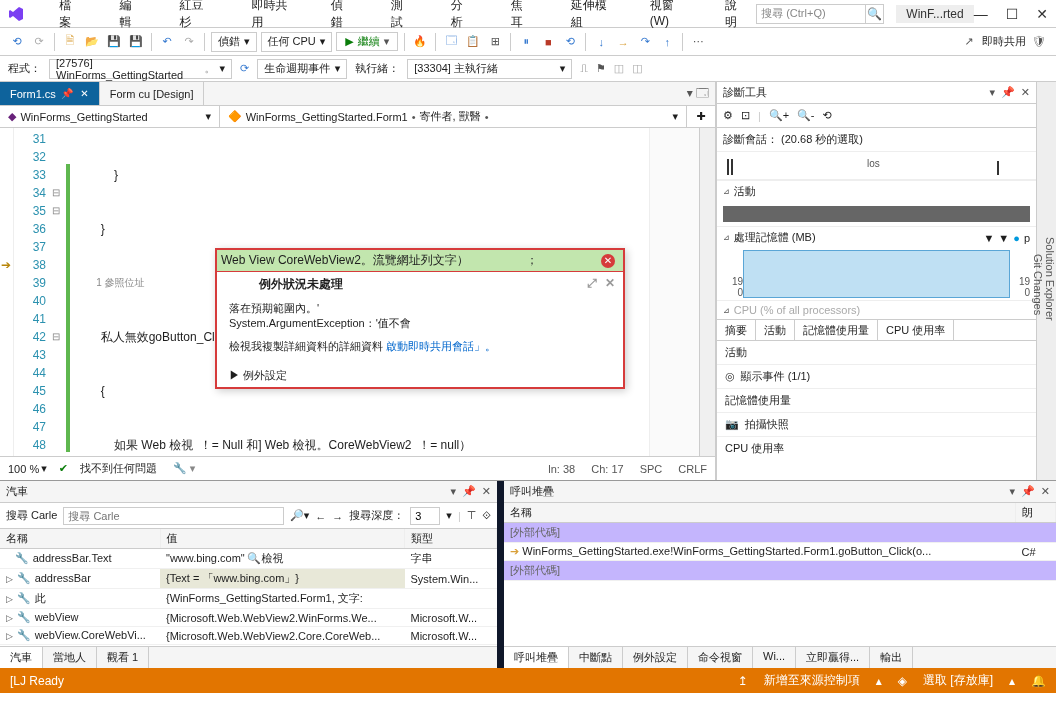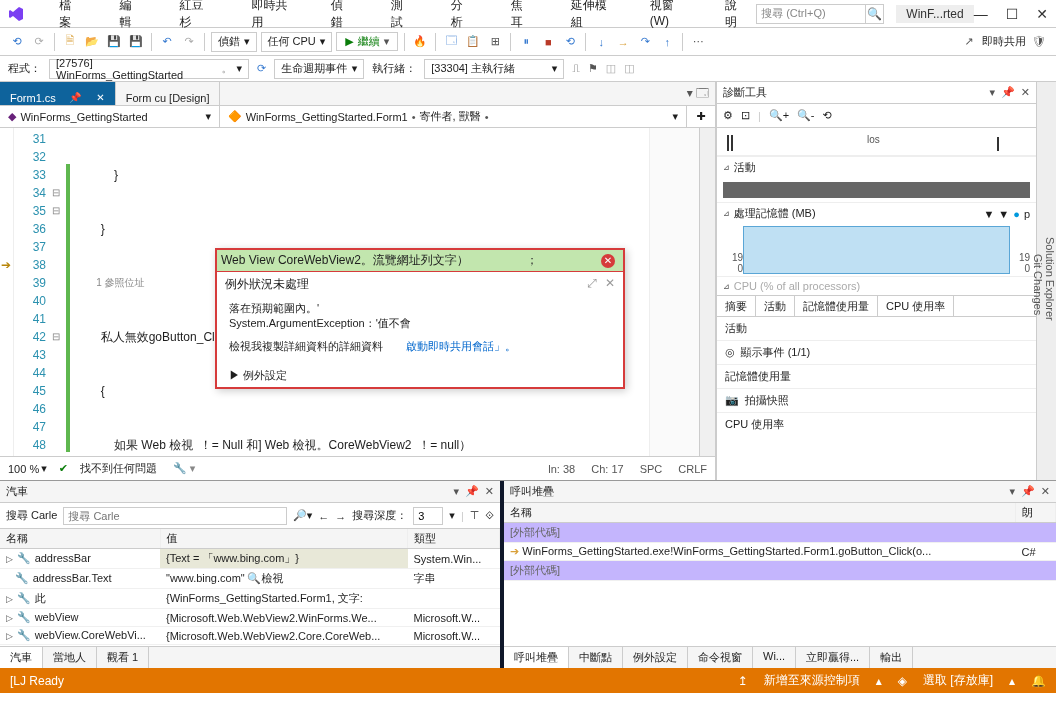--- a/index.html
+++ b/index.html
@@ -21,21 +21,21 @@
 .toolbar .continue-btn { color:#0a7d0a; display:flex;align-items:center; gap:4px; border:1px solid #ccc; padding:1px 8px;}
 
 .toolbar2 { height: 26px; display: flex; align-items: center; padding: 0 8px; gap: 8px; border-bottom: 1px solid #ccc; font-size: 11px; }
 .toolbar2 .dropdown { border:1px solid #ccc; padding:1px 6px; height:20px; display:flex;align-items:center; gap:4px; font-size:11px;}
 
 .main-area { display: flex; height: 398px; }
 .editor-pane { flex: 1; display: flex; flex-direction: column; border-right: 1px solid #ccc; position:relative; }
 .right-tools { width: 20px; background:#eee; border-left:1px solid #ccc; writing-mode: vertical-rl; text-align:center; padding-top:8px; font-size:11px; color:#555;}
 
 .doc-tabs { height: 24px; display: flex; border-bottom: 1px solid #ccc; background:#f5f5f5;}
-.doc-tab { padding: 10px 10px; border-right:1px solid #ccc; display:flex;align-items:flex-start; gap:14px; font-size:11px;}
+.doc-tab { padding: 2px 10px; border-right:1px solid #ccc; display:flex;align-items:center; gap:6px; font-size:11px;}
 .doc-tab.active { background: #0e639c; color:#fff; }
 .doc-tab .close { font-size:10px; }
 .doc-tab .pin { font-size:10px; }
 
 .breadcrumb-bar { height: 22px; display:flex; border-bottom:1px solid #ccc; font-size:11px;}
 .breadcrumb-bar .bc-item { padding:2px 8px; border-right:1px solid #ccc; display:flex;align-items:center;gap:4px;}
 .breadcrumb-bar .bc-item2 { padding:2px 8px; display:flex;align-items:center;gap:4px;}
 .bc-icon { color:#c7902a; }
 
 .code-area { flex:1; display:flex; overflow:hidden; position:relative;}
@@ -44,24 +44,24 @@
 .fold-gutter { width:14px; background:#fff; font-family:Consolas,monospace; font-size:10px; line-height:18px; color:#888;padding-top:2px;}
 .change-bar {width:4px; background:#fff;}
 .change-bar .green{background:#5fb74f;height:18px;}
 .code-text { flex:1; font-family:Consolas,monospace; font-size:12px; line-height:18px; padding-left:4px; white-space:pre; padding-top:2px;}
 .minimap { width:50px; border-left:1px solid #eee; background:#fafafa; font-size:3px; line-height:4px; color:#999; padding:2px;}
 .scroll-v { width:16px; background:#f0f0f0; border-left:1px solid #ccc;}
 
 .exception-popup { position:absolute; left:215px; top:172px; width:410px; background:#fff; border:2px solid #d63b3b; box-shadow:2px 2px 8px rgba(0,0,0,0.2); z-index:10; font-size:12px;}
 .exception-popup .code-line-hl { background:#c2e6ae; padding:2px 4px; border-bottom:1px solid #d63b3b; display:flex; align-items:center;}
 .exception-popup .code-line-hl .err-ico{ margin-left:auto; margin-right:4px; color:#fff; background:#d63b3b; border-radius:50%; width:14px;height:14px; display:flex;align-items:center;justify-content:center; font-size:10px;}
-.exception-popup .hdr { display:flex; padding:4px 8px; font-weight:normal; font-size:12px;}
+.exception-popup .hdr { display:flex; padding:4px 8px; font-weight:bold; font-size:12px;margin-left:34px;}
 .exception-popup .hdr .ico {color:#999; margin-left:auto; font-size:12px;}
 .exception-popup .body { padding:4px 12px 10px 12px; font-size:11px;}
-.exception-popup .body .link{ color:#0066cc;margin-left:20px; }
+.exception-popup .body .link{ color:#0066cc; }
 .exception-popup .expand {padding:4px 12px; font-size:11px;}
 
 .editor-status { height:24px; border-top:1px solid #ccc; display:flex; align-items:center; padding:0 8px; gap:12px; font-size:11px;}
 .editor-status .zoom { display:flex;align-items:center; gap:2px;}
 .editor-status .status-ok { color:#0a7d0a;}
 .editor-status .right-stats { margin-left:auto; display:flex; gap:16px; color:#555;}
 
 .diag-panel { width: 320px; border-left:1px solid #ccc; display:flex; flex-direction:column; font-size:11px;}
 .diag-panel .hdr { height:22px; border-bottom:1px solid #ccc; display:flex; align-items:center; padding:0 6px;}
 .diag-panel .hdr .title{}
@@ -75,21 +75,21 @@
 .diag-activity-bar { margin:4px 6px; height:16px; background:#666; position:relative;}
 .diag-mem-chart { margin:2px 6px; height:48px; display:flex; align-items:flex-end;}
 .diag-mem-chart .area{ flex:1; height:100%; background:linear-gradient(#bfe0f3,#bfe0f3); border:1px solid #5aa6d6; position:relative;}
 .diag-mem-chart .ylabel{ width:20px; font-size:10px; color:#555; display:flex; flex-direction:column; justify-content:space-between; align-items:flex-end; padding-left:4px;}
 .diag-tabs { height:22px; border-top:1px solid #ccc; border-bottom:1px solid #ccc; display:flex; font-size:11px;}
 .diag-tabs .t{ padding:3px 8px; border-right:1px solid #ccc;}
 .diag-sub { padding:4px 8px; border-bottom:1px solid #eee; font-size:11px; display:flex;align-items:center;gap:6px;}
 .diag-cpu{ padding:4px 8px; font-size:11px;}
 
 .bottom-panels { height: 188px; display:flex; border-top:1px solid #999;}
-.bottom-left { flex:0 0 504px; border-right:4px solid #0f172a; display:flex; flex-direction:column; font-size:11px;}
+.bottom-left { flex:0 0 504px; border-right:7px solid #0f172a; display:flex; flex-direction:column; font-size:11px;}
 .bottom-right { flex:1; display:flex; flex-direction:column; font-size:11px;}
 
 .panel-hdr { height:22px; border-bottom:1px solid #ccc; display:flex;align-items:center; padding:0 6px; background:#f5f5f5;}
 .panel-hdr .ttl{}
 .panel-hdr .icons{margin-left:auto; display:flex; gap:6px; color:#555;}
 
 .auto-search { height:26px; display:flex; align-items:center; gap:6px; padding:0 6px; border-bottom:1px solid #ccc;}
 .auto-search input { height:18px; border:1px solid #ccc; padding:0 4px; font-size:11px;}
 .auto-search .search-lbl{}
 
@@ -192,32 +192,32 @@
   <span class="sep"></span>
   <span class="icon">⋯</span>
   <span style="margin-left:auto"></span>
   <span class="icon" style="color:#555">↗</span>
   <span>即時共用</span>
   <span class="icon" style="color:#555">🛡</span>
 </div>
 
 <div class="toolbar2">
   <span>程式：</span>
-  <div class="dropdown" style="width:200px">
+  <div class="dropdown" style="width:183px">
       <span>[27576] WinForms_GettingStarted</span>
       <span style="color:#999; margin-left:2px">。</span>
       <span style="margin-left:auto">▾</span>
     </div>
   <span class="icon" style="color:#3478cf">⟳</span>
   <div class="dropdown" style="width:90px">
       <span>生命週期事件</span>
       <span style="margin-left:auto">▾</span>
     </div>
   <span>執行緒：</span>
-  <div class="dropdown" style="width:140px">
+  <div class="dropdown" style="width:165px">
       <span>[33304] 主執行緒</span>
       <span style="margin-left:auto">▾</span>
     </div>
   <span class="icon" style="color:#555">⎍</span>
   <span class="icon" style="color:#555">⚑</span>
   <span class="icon" style="color:#aaa">◫</span>
   <span class="icon" style="color:#aaa">◫</span>
 </div>
 
 <div class="main-area">
@@ -369,20 +369,23 @@
         </div>
     </div>
     <div class="diag-toolbar">
       <span>⚙</span>
       <span>⊡</span>
       <span style="color:#ccc">|</span>
       <span>🔍+</span>
       <span>🔍-</span>
       <span>⟲</span>
     </div>
+    <div class="diag-session">
+      <span>診斷會話：</span> <span>(20.68 秒的選取)</span>
+    </div>
     <div class="diag-chart">
       <div class="bar" style="left:10px;height:16px"></div>
       <div class="bar" style="left:14px;height:16px"></div>
       <span style="position:absolute;left:150px;top:6px;font-size:10px;color:#555">los</span>
       <div class="bar" style="left:280px;height:14px"></div>
     </div>
     <div class="diag-sect-hdr">
         <span class="tri">⊿</span>
         <span>活動</span>
       </div>
@@ -466,28 +469,28 @@
       <table>
         <thead>
             <tr>
           <th style="width:160px">名稱</th>
           <th>值</th>
           <th style="width:92px">類型</th>
         </tr>
           </thead>
         <tbody>
           <tr>
+              <td><span class="expand">&nbsp;&nbsp;</span><span class="var-icon">🔧</span><span>addressBar.Text</span></td>
+              <td><span>"www.bing.com"</span> <span>🔍</span><span>檢視</span></td>
+              <td>字串</td>
+            </tr>
+          <tr>
               <td><span class="expand">▷</span><span class="var-icon">🔧</span><span>addressBar</span></td>
               <td class="val-hl">{Text = 「www.bing.com」}</td>
               <td>System.Win...</td>
-            </tr>
-          <tr>
-              <td><span class="expand">&nbsp;&nbsp;</span><span class="var-icon">🔧</span><span>addressBar.Text</span></td>
-              <td><span>"www.bing.com"</span> <span>🔍</span><span>檢視</span></td>
-              <td>字串</td>
             </tr>
           <tr>
               <td><span class="expand">▷</span><span class="var-icon">🔧</span><span>此</span></td>
               <td>{WinForms_GettingStarted.Form1, 文字:</td>
               <td></td>
             </tr>
           <tr>
               <td><span class="expand">▷</span><span class="var-icon">🔧</span><span>webView</span></td>
               <td>{Microsoft.Web.WebView2.WinForms.We...</td>
               <td>Microsoft.W...</td>

